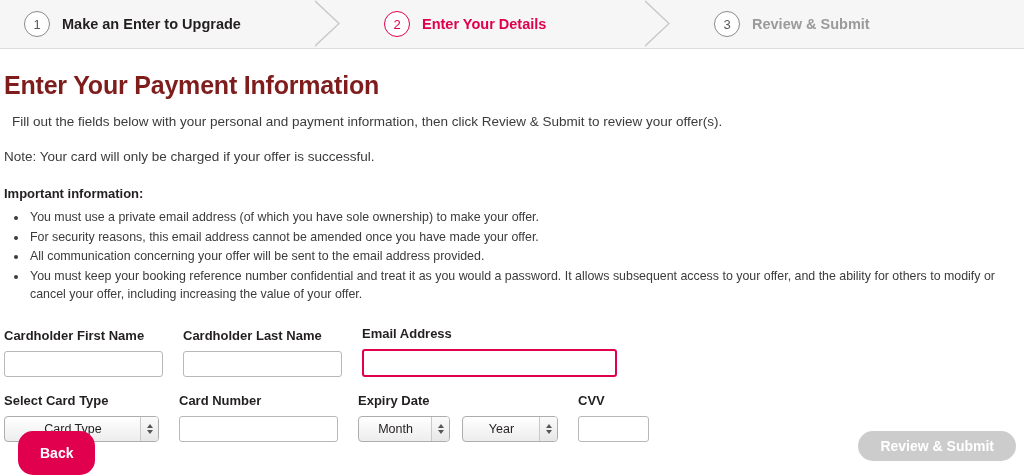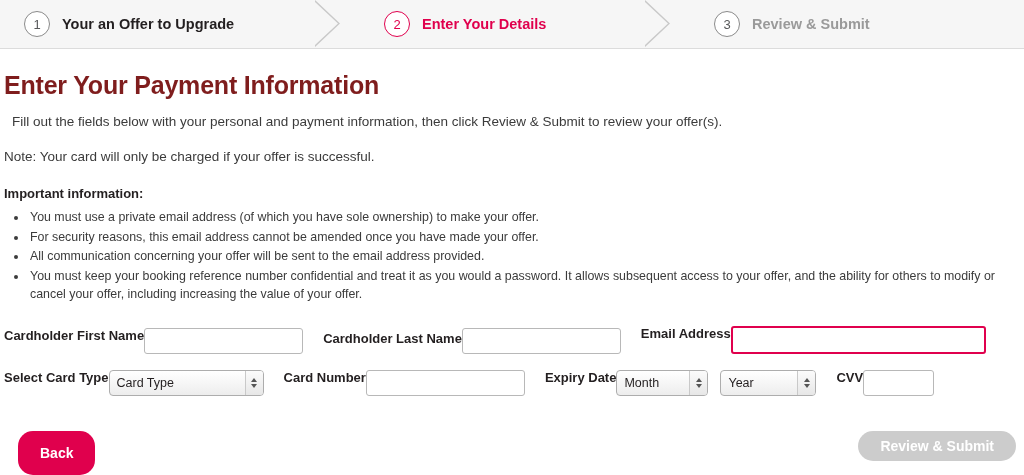--- a/index.html
+++ b/index.html
@@ -122,21 +122,21 @@
     margin-top: 22px;
     padding-left: 4px;
     position: relative;
   }
   .row {
     display: flex;
     align-items: flex-end;
   }
   .row.second { margin-top: 16px; }
 
-  .field { display: flex; flex-direction: row; }
+  .field { display: flex; flex-direction: column; }
   .field-label {
     font-size: 13px;
     font-weight: bold;
     color: #231f20;
     margin-bottom: 8px;
   }
   input.txt {
     height: 24px;
     border: 1px solid #b8b8b8;
     border-radius: 3px;
@@ -149,34 +149,35 @@
   }
   input.error { border: 2px solid #e0004d; }
 
   .w-first { width: 145px; }
   .w-last  { width: 145px; }
   .w-email { width: 239px; }
   .w-cardnum { width: 145px; }
   .w-cvv { width: 57px; }
 
   .col-first { margin-right: 20px; }
-  .col-last  { margin-right: 20px; align-items: flex-end; }
+  .col-last  { margin-right: 20px; }
 
   select.sel {
     appearance: none;
     -webkit-appearance: none;
     height: 26px;
     border: 1px solid #adadad;
     border-radius: 4px;
     background: linear-gradient(#ffffff, #ededed);
     font-family: "Liberation Sans", sans-serif;
     font-size: 12.5px;
     color: #231f20;
     padding: 0 24px 0 7px;
     box-sizing: border-box;
+    text-align: center;
   }
   .sel-wrap { position: relative; display: inline-block; }
   .sel-wrap .arrows {
     position: absolute;
     right: 1px;
     top: 1px;
     bottom: 1px;
     width: 17px;
     border-left: 1px solid #c9c9c9;
     display: flex;
@@ -244,21 +245,21 @@
     cursor: default;
   }
 </style>
 </head>
 <body>
 
 <div class="stepper">
 
   <div class="step s1">
     <div class="circle">1</div>
-    <div class="step-label">Your an Offer to Upgrade</div>
+    <div class="step-label">Make an Enter to Upgrade</div>
     <div class="chev">
       <svg width="26" height="47" viewBox="0 0 26 47">
         <path d="M0,0 L25,23.5 L0,47 L0,45 L23,23.5 L0,2 Z" fill="#c9c9c9"></path>
       </svg>
     </div>
   </div>
 
   <div class="step s2">
     <div class="circle active">2</div>
     <div class="step-label active">Enter Your Details</div>

